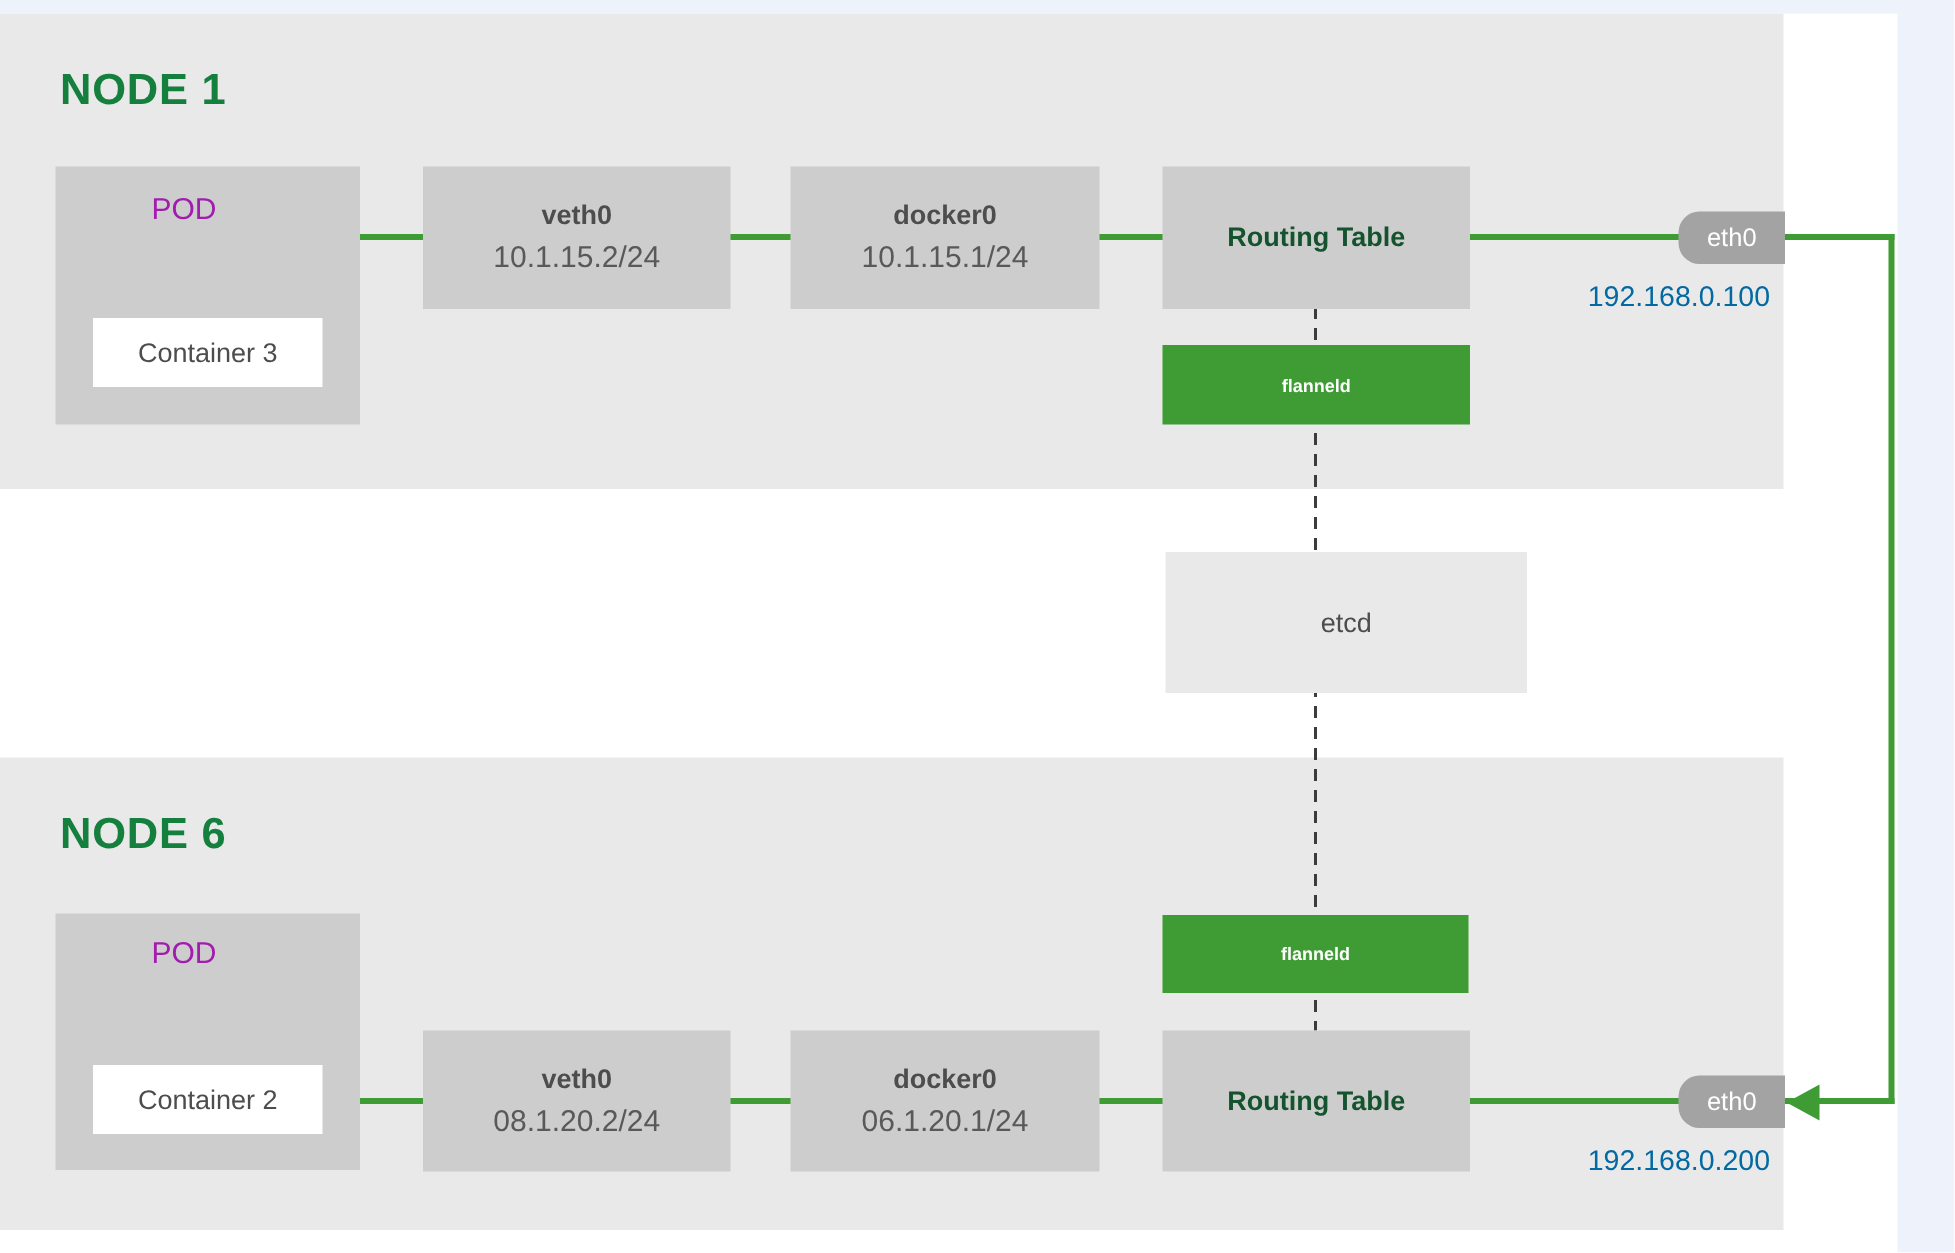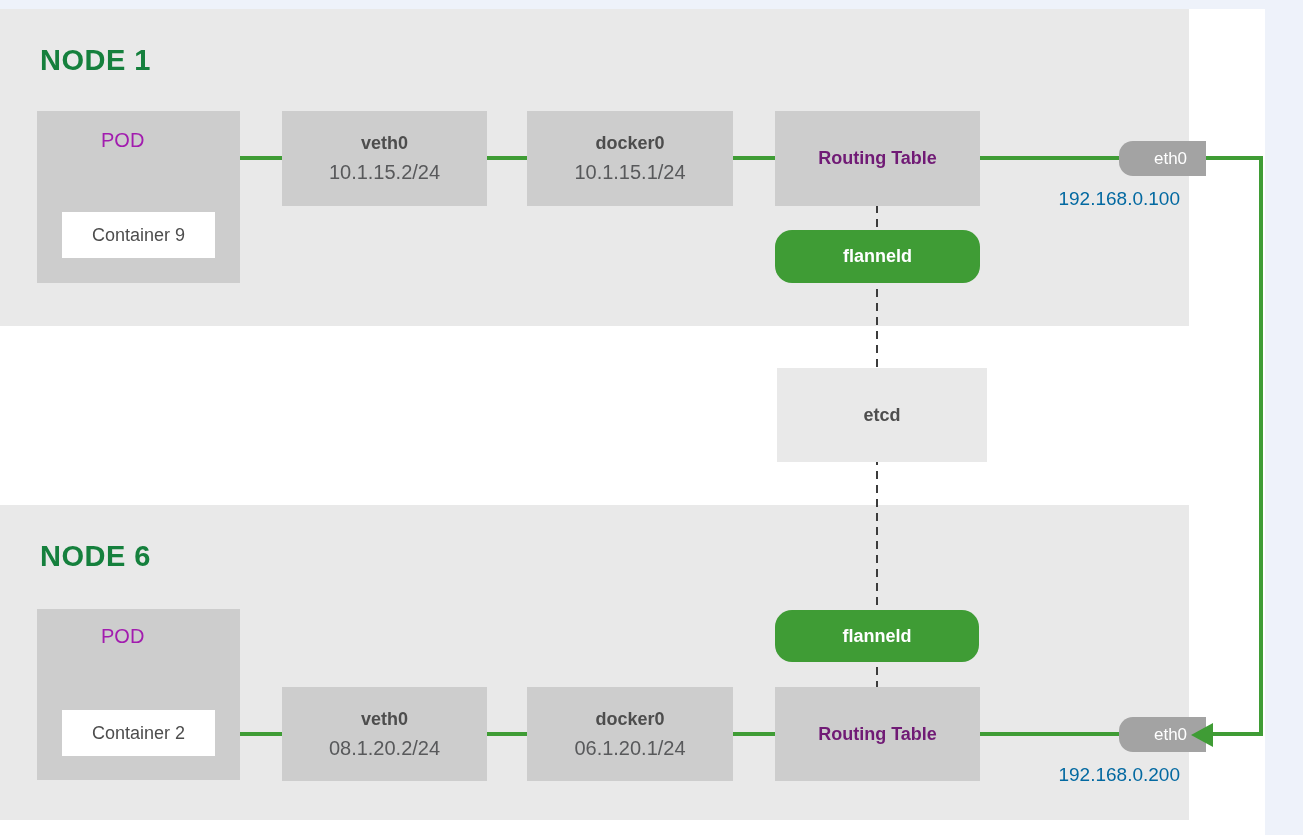--- a/index.html
+++ b/index.html
@@ -22,37 +22,37 @@
   
   .gline{position:absolute;background:var(--accent-green,#3f9c35);z-index:1;}
   .dash-line{position:absolute;left:876px;top:205px;width:2px;height:482px;z-index:1;
     background:repeating-linear-gradient(to bottom,var(--dash-dark,#3c3c3c) 0 8px,transparent 8px 14px);}
 
   
   .gbox{position:absolute;background:var(--box-gray,#cdcdcd);display:flex;flex-direction:column;
     align-items:center;justify-content:center;z-index:2;color:#4d4d4d;}
   .gbox .bname{font-weight:bold;font-size:18px;}
   .gbox .bip{font-weight:normal;font-size:20px;color:#58595b;margin-top:7px;}
-  .rt-label{font-weight:bold;font-size:18px;color:#701a75;}
+  .rt-label{font-weight:bold;font-size:18px;color:#14532d;}
 
   .pod-box{position:absolute;background:var(--box-gray,#cdcdcd);z-index:2;}
   .pod-label{position:absolute;left:21px;font-size:20px;font-weight:normal;color:#a21caf;margin-left:43px;}
   .container-box{position:absolute;left:25px;width:153px;height:46px;background:#ffffff;
     display:flex;align-items:center;justify-content:center;font-size:18px;color:#4d4d4d;}
 
   .flanneld-box{position:absolute;left:775px;background:var(--accent-green,#3f9c35);z-index:2;
-    display:flex;align-items:center;justify-content:center;color:#ffffff;font-weight:bold;font-size:18px;border-radius:17px;}
+    display:flex;align-items:center;justify-content:center;color:#ffffff;font-weight:bold;font-size:12px;}
 
   .eth-tab{position:absolute;left:1119px;width:71px;height:35px;background:var(--tab-gray,#a3a3a3);
     border-radius:14px 0 0 14px;display:flex;align-items:center;justify-content:center;
-    color:#ffffff;font-size:17px;z-index:2;padding-left:16px;}
+    color:#ffffff;font-size:17px;z-index:2;}
   .eth-ip{position:absolute;left:1000px;width:180px;text-align:right;font-size:19px;color:#0369a1;z-index:2;}
 
-  .etcd-box{position:absolute;left:777px;top:368px;width:210px;height:94px;background:var(--panel-gray,#e9e9e9);
-    display:flex;align-items:center;justify-content:center;font-weight:bold;font-size:18px;color:#4d4d4d;z-index:2;}
+  .etcd-box{position:absolute;left:777px;top:368px;width:241px;height:94px;background:var(--panel-gray,#e9e9e9);
+    display:flex;align-items:center;justify-content:center;font-weight:normal;font-size:18px;color:#4d4d4d;z-index:2;}
 
   .arrow-left{position:absolute;left:1191px;top:723px;width:0;height:0;z-index:3;
     border-top:12px solid transparent;border-bottom:12px solid transparent;
     border-right:22px solid var(--accent-green,#3f9c35);}
 </style>
 </head>
 <body>
 
 <div class="screen">
 
@@ -65,21 +65,21 @@
   <div class="gline" style="left:240px;top:156px;width:1023px;height:4px;"></div>
   <div class="gline" style="left:1259px;top:156px;width:4px;height:580px;"></div>
   <div class="gline" style="left:240px;top:732px;width:1023px;height:4px;"></div>
   <div class="dash-line"></div>
 
   <div class="node-title t1">NODE 1</div>
 
   <div class="pod-box" style="left:37px;top:111px;width:203px;height:172px;">
     <div class="pod-label" style="top:18px;">POD</div>
     <div class="container-box" style="top:101px;">
-      <span>Container 9</span>
+      <span>Container 3</span>
     </div>
   </div>
 
   <div class="gbox" style="left:282px;top:111px;width:205px;height:95px;">
     <div class="bname">veth0</div>
     <div class="bip">10.1.15.2/24</div>
   </div>
 
   <div class="gbox" style="left:527px;top:111px;width:206px;height:95px;">
     <div class="bname">docker0</div>

